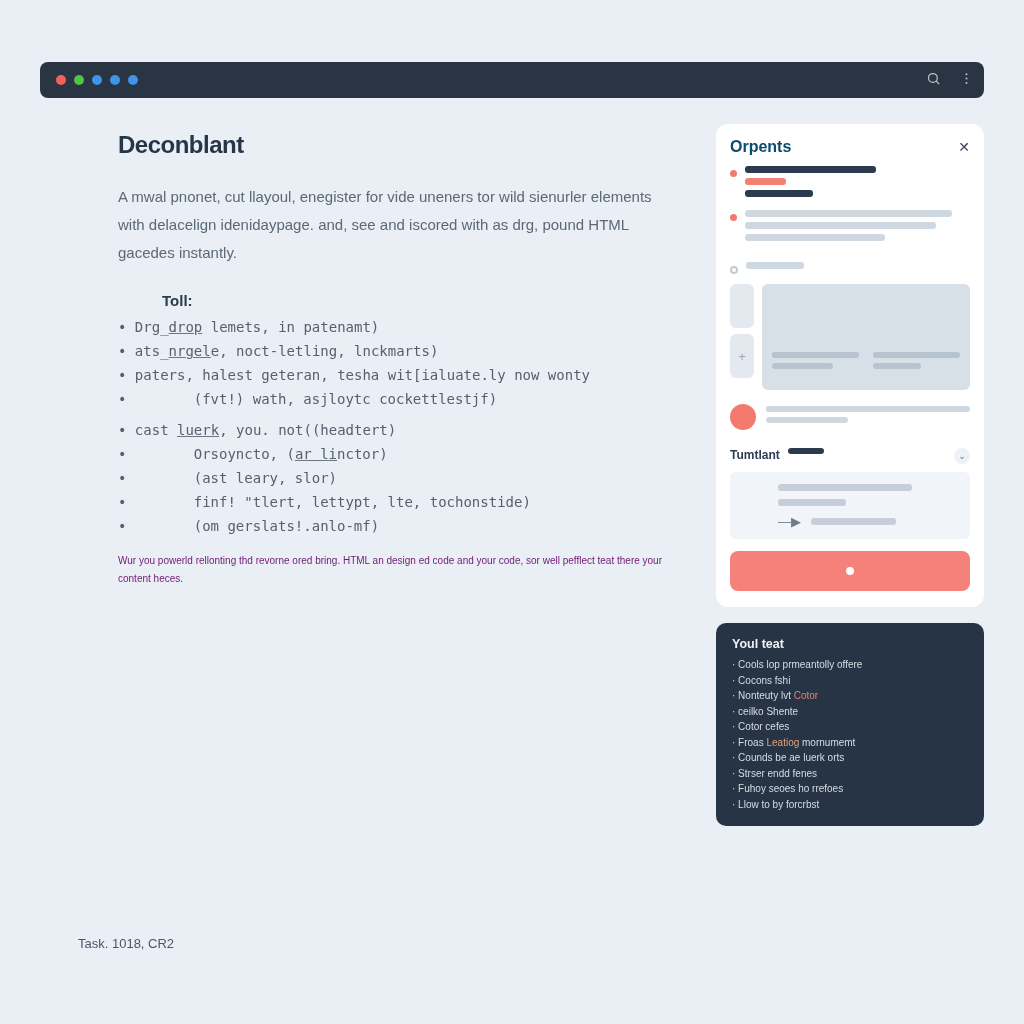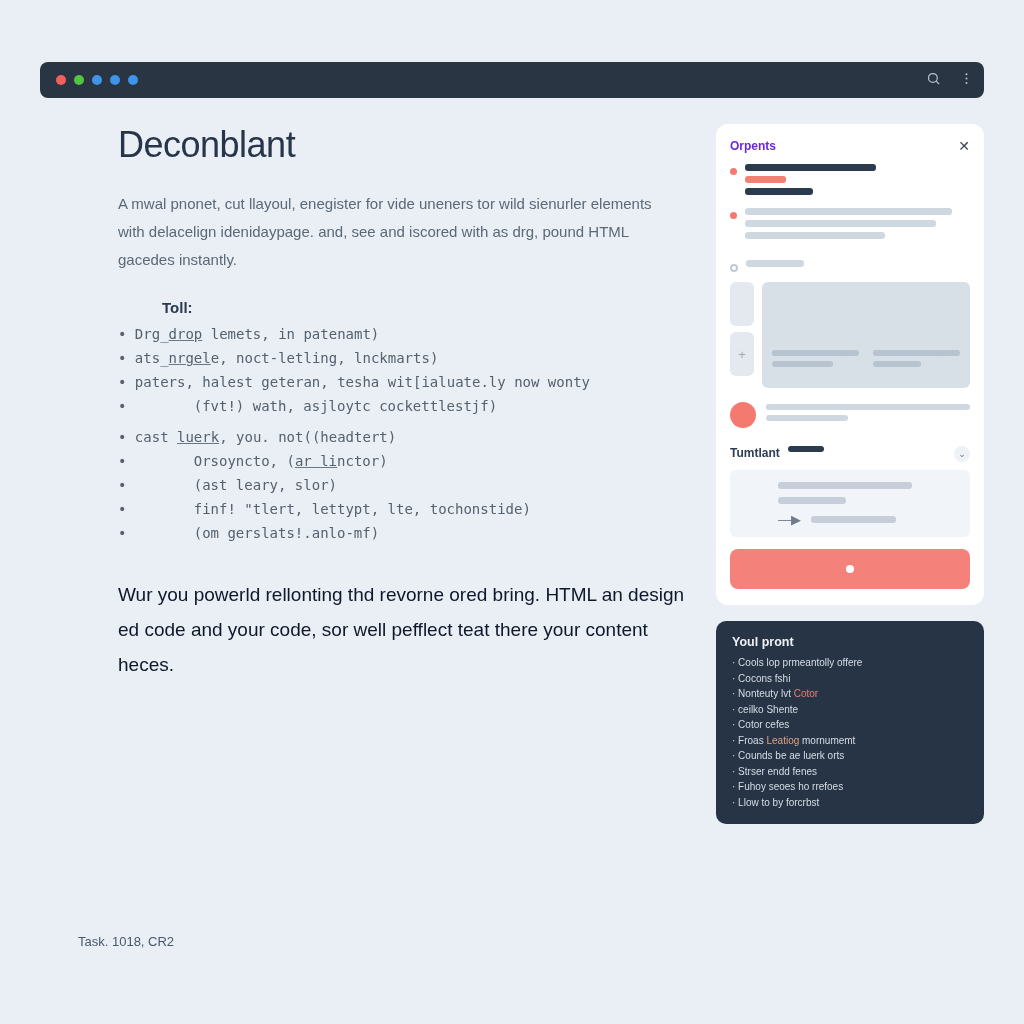--- a/index.html
+++ b/index.html
@@ -39,24 +39,25 @@
   gap: 26px;
   padding: 26px 0 0 0;
   align-items: flex-start;
 }
 .main {
   flex: 1;
   padding-left: 78px;
   color: #2a3544;
 }
 h1 {
-  font-size: 36px;
-  font-weight: 400;
+  font-size: 24px;
+  font-weight: 700;
   color: #26354a;
   letter-spacing: -0.5px;
+  margin-top: 7px;
 }
 .intro {
   margin-top: 24px;
   font-size: 15px;
   line-height: 1.85;
   color: #5b6877;
   max-width: 560px;
 }
 .section-h {
   margin-top: 26px;
@@ -78,42 +79,42 @@
 ul.codey li .indent { display: inline-block; margin-left: 42px; }
 .u { text-decoration: underline; text-decoration-color: #6c7784; }
 .task-h {
   margin-top: 26px;
   font-size: 14px;
   font-weight: 700;
   color: #2b3a4e;
 }
 .task-h::before { content: "▾ "; font-size: 11px; }
 .closing {
-  margin-top: 32px;
-  font-size: 19px;
+  margin-top: 14px;
+  font-size: 10px;
   line-height: 1.85;
-  color: #0f172a;
+  color: #701a75;
   max-width: 570px;
 }
 .footer-meta {
   margin-top: 110px;
   font-size: 13px;
   color: #49576a;
   padding-left: 78px;
 }
 
 
 .rightcol { width: 268px; }
 .panel {
   background: #fff;
   border-radius: 12px;
   padding: 14px 14px 16px 14px;
 }
 .panel-head { display: flex; justify-content: space-between; align-items: center; margin-bottom: 10px; }
-.panel-title { font-size: 12px; font-weight: 700; color: #6d28d9; }
+.panel-title { font-size: 16px; font-weight: 700; color: #0c4a6e; }
 .close-x { font-size: 14px; color: #3a4758; cursor: pointer; }
 .skeleton-row { display: flex; gap: 8px; align-items: flex-start; margin-bottom: 8px; }
 .bullet { width: 7px; height: 7px; border-radius: 50%; margin-top: 4px; }
 .bullet.coral { background: #f47a6f; }
 .bullet.hollow { border: 2px solid #c0cbd6; background: #fff; width: 8px; height: 8px; }
 .bullet.active { border: 2px solid #4a87c8; background: #e2edf8; width: 8px; height: 8px; }
 .bars { flex: 1; }
 .bar { height: 7px; border-radius: 3px; margin-bottom: 5px; }
 .bar.dark { background: #2c3a4e; }
 .bar.coral { background: #f38173; }
@@ -290,21 +291,21 @@
               <div class="ln" style="width:48%;margin:0 0 0 6px"></div>
             </div>
         </div>
 
         <div class="cta">
           <div class="dot"></div>
         </div>
       </div>
 
       <div class="promo">
-        <div class="promo-title">Youl pront</div>
+        <div class="promo-title">Youl teat</div>
         <ul id="promo-list">
             <li>Cools lop prmeantolly offere</li>
             <li>Cocons fshi</li>
             <li>Nonteuty lvt <span class="hi-red">Cotor</span></li>
             <li>   ceilko Shente</li>
             <li>Cotor cefes</li>
             <li>Froas <span class="hi-org">Leatiog</span> mornumemt</li>
             <li>Counds be ae luerk orts</li>
             <li>Strser endd fenes</li>
             <li>Fuhoy seoes ho rrefoes</li>

